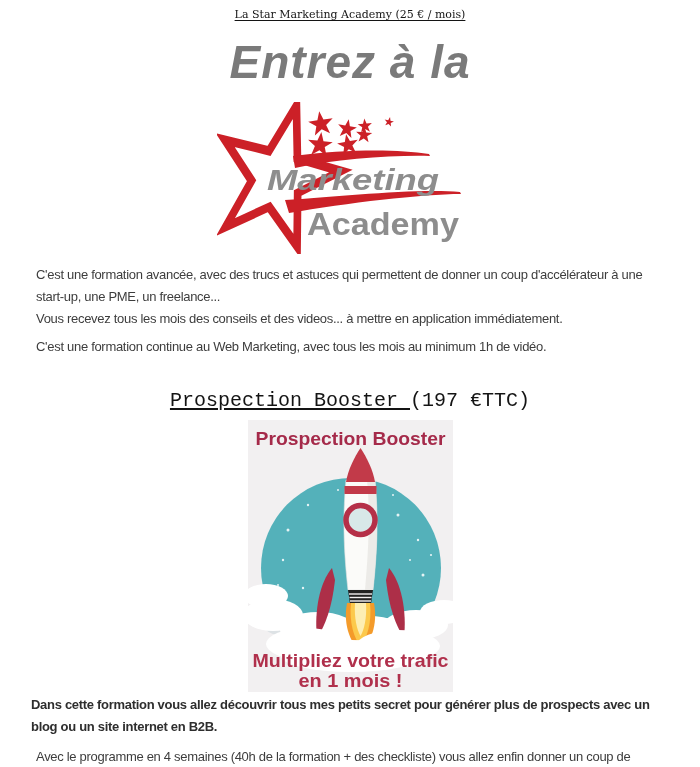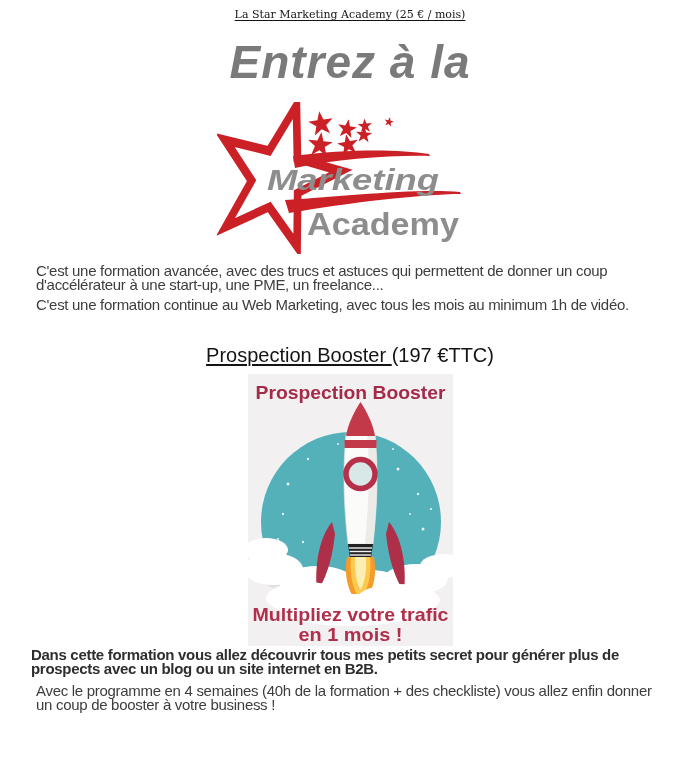--- a/index.html
+++ b/index.html
@@ -29,30 +29,30 @@
     font-weight:bold;
     font-size:46px;
     line-height:48px;
     color:#7a7a7a;
     letter-spacing:1px;
   }
   .logo-wrap{width:290px;margin:2px auto 0;transform:translateX(12px);text-align:right;}
   .logo-wrap svg{display:block;}
   .body-text{
     margin:10px 36px 0;
-    font-size:15px;
+    font-size:13px;
     letter-spacing:-0.3px;
-    line-height:14px;
+    line-height:22px;
     color:#3d3d3d;
   }
   .p2{margin-top:6px;}
   .h3{
     margin:30px 36px 0;
     text-align:center;
-    font-family:Liberation Sans, sans-serif;
+    font-family:Liberation Mono, monospace;
     font-size:20px;
     color:#141414;
     line-height:1.3;
   }
   .h3 .link{text-decoration:underline;text-underline-offset:2px;}
   .card-wrap{width:205px;margin:6px auto 0;}
   .card-wrap svg{display:block;}
   .p-bold{margin-top:2px;font-weight:bold;color:#2e2e2e;margin-left:31px;}
   .p-last{margin-top:8px;}
   svg text{font-family:"Liberation Sans",sans-serif;}
@@ -89,20 +89,21 @@
       <path d="M76,54 C130,47 180,47 212,52 L213,54 C175,53 120,57 78,66 Z" fill="#cc2027"></path>
       <path d="M68,98 C120,95 200,86 243,90 L244,92 C205,92 130,101 72,111 Z" fill="#cc2027"></path>
 
       <text x="50" y="88" font-size="30" font-weight="bold" font-style="italic" textLength="172" lengthAdjust="spacingAndGlyphs" fill="#8d8d8d">Marketing</text>
       <text x="90" y="133" font-size="31" font-weight="bold" textLength="152" lengthAdjust="spacingAndGlyphs" fill="#8d8d8d">Academy</text>
     </svg>
   </div>
 
   <div class="body-text">
     <div>C'est une formation avancée, avec des trucs et astuces qui permettent de donner un coup d'accélérateur à une start-up, une PME, un freelance...</div>
+    <div>Vous recevez tous les mois des conseils et des videos... à mettre en application immédiatement.</div>
   </div>
   <div class="body-text p2">C'est une formation continue au Web Marketing, avec tous les mois au minimum 1h de vidéo.</div>
 
   <div class="h3">
     <span class="link">Prospection Booster </span><span>(197 €TTC)</span>
   </div>
 
   <div class="card-wrap">
     <svg width="205" height="272" viewBox="0 0 205 272">
       <rect x="0" y="0" width="205" height="272" fill="#f2f0f1"></rect>

